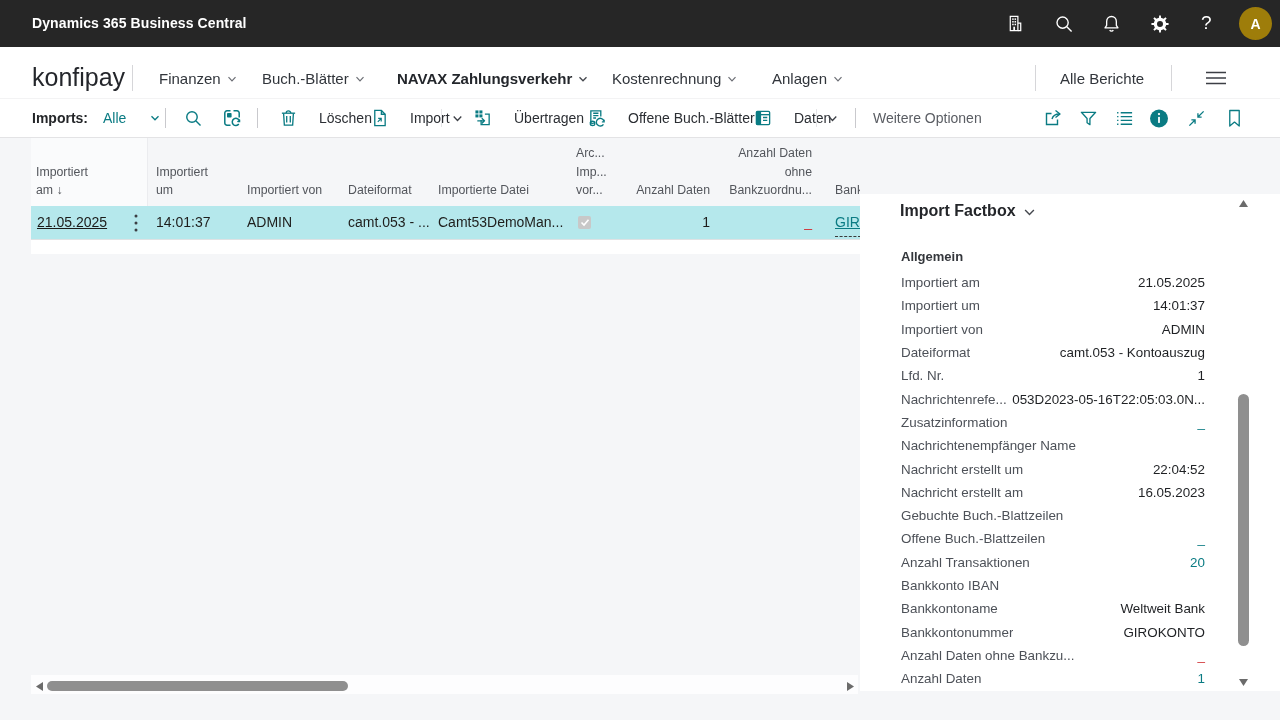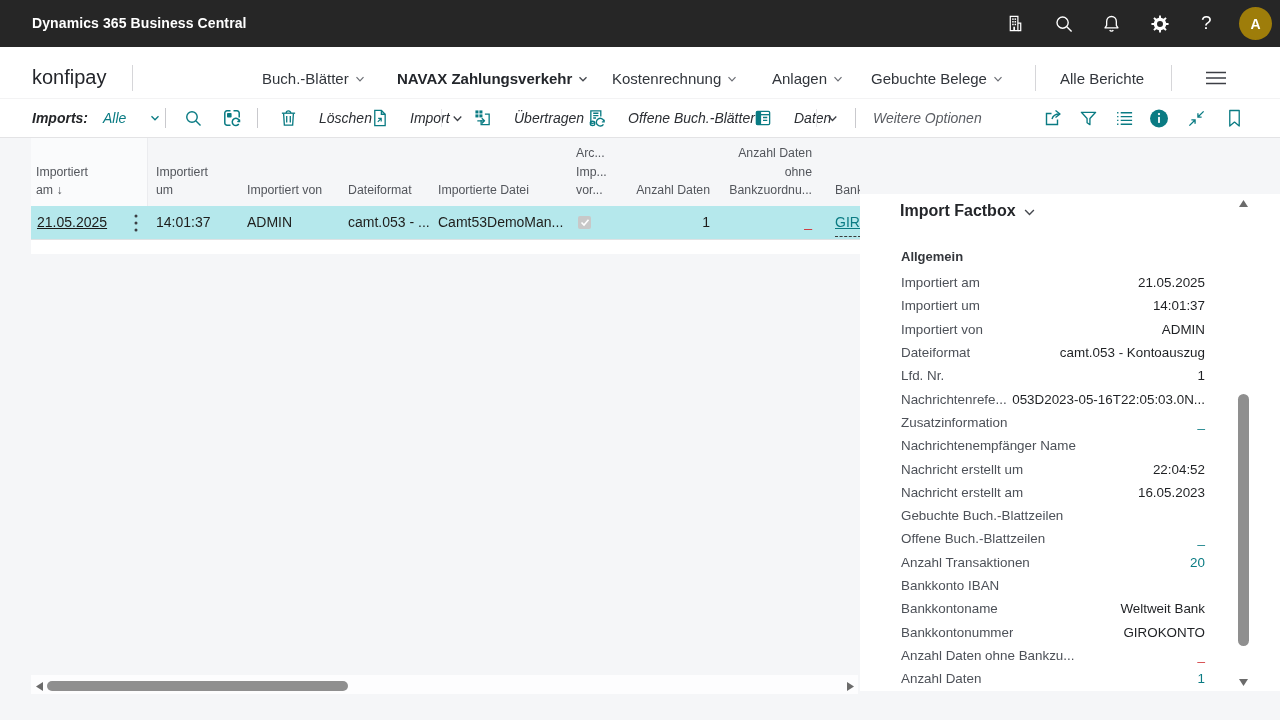--- a/index.html
+++ b/index.html
@@ -9,30 +9,30 @@
 
   
   .topbar { position:absolute; left:0; top:0; width:1280px; height:47px; background:#262626; }
   .brand { position:absolute; left:32px; top:0; height:47px; line-height:47px; color:#ffffff; font-size:14px; font-weight:bold; letter-spacing:.1px; }
   .tb-ic { position:absolute; top:13px; width:21px; height:21px; display:flex; align-items:center; justify-content:center; }
   .tb-help { position:absolute; top:0; height:47px; line-height:46px; color:#ffffff; font-size:19px; font-weight:400; }
   .avatar { position:absolute; left:1239px; top:7px; width:33px; height:33px; border-radius:50%; background:#9e7d0a; color:#fff; font-size:14px; font-weight:bold; display:flex; align-items:center; justify-content:center; }
 
   
   .navbar { position:absolute; left:0; top:47px; width:1280px; height:52px; background:#ffffff; border-bottom:1px solid #f3f3f4; }
-  .company { position:absolute; left:32px; top:5px; height:52px; line-height:50px; font-size:20px; color:#24262b; }
+  .company { position:absolute; left:32px; top:5px; height:52px; line-height:50px; font-size:25px; color:#24262b; }
   .nav-sep { position:absolute; top:18px; width:1px; height:26px; background:#d6d6d9; }
   .nav-item { position:absolute; top:5px; height:52px; display:flex; align-items:center; gap:5px; font-size:15px; color:#31353b; cursor:pointer; }
   .nav-item.active { font-weight:bold; color:#23262b; }
   .nav-item svg { margin-top:2px; }
   .hamburger { position:absolute; top:20px; width:26px; height:22px; display:flex; align-items:center; justify-content:center; }
 
   
   .actionbar { position:absolute; left:0; top:99px; width:1280px; height:39px; background:#ffffff; border-bottom:1px solid #e3e3e5; }
-  .ab { position:absolute; top:0; height:38px; display:flex; align-items:center;font-style:italic; }
+  .ab { position:absolute; top:0; height:38px; display:flex; align-items:center; }
   .ab-caption { font-size:14px; font-weight:bold; color:#242629; }
   .ab-filter { gap:23px; font-size:14px; color:#0a7b83; cursor:pointer; }
   .ab-sep { position:absolute; top:9px; width:1px; height:20px; background:#c9c9cd; }
   .ab-sep-lite { position:absolute; top:10px; width:1px; height:18px; background:#e4e4e7; }
   .ab-act { gap:22px; font-size:14px; color:#2b2e33; cursor:pointer; }
   .ab-more { font-size:14px; color:#5a5d63; cursor:pointer; }
   .ab-icon { position:absolute; top:9px; width:20px; height:20px; display:flex; align-items:center; justify-content:center; cursor:pointer; }
 
   
   .content { position:absolute; left:0; top:138px; width:1280px; height:582px; background:#f5f6f8; }
@@ -114,46 +114,46 @@
       </svg>
     </div>
     <div class="tb-help" style="left:1201px">?</div>
     <div class="avatar">A</div>
   </div>
 
   <div class="navbar">
     <div class="company">konfipay</div>
     <div class="nav-sep" style="left:132px"></div>
 
+    <div class="nav-item" style="left:159px">
+      <span>Finanzen</span>
+      <svg width="12" height="12" viewBox="0 0 12 12" fill="none" stroke="#6b6e74" stroke-width="1.2">
+          <path d="M2.5 4.2 L6 7.8 L9.5 4.2"></path>
+        </svg>
+    </div>
     <div class="nav-item" style="left:262px">
       <span>Buch.-Blätter</span>
       <svg width="12" height="12" viewBox="0 0 12 12" fill="none" stroke="#6b6e74" stroke-width="1.2">
           <path d="M2.5 4.2 L6 7.8 L9.5 4.2"></path>
         </svg>
     </div>
     <div class="nav-item active" style="left:397px">
       <span>NAVAX Zahlungsverkehr</span>
       <svg width="12" height="12" viewBox="0 0 12 12" fill="none" stroke="#45484e" stroke-width="1.3">
           <path d="M2.5 4.2 L6 7.8 L9.5 4.2"></path>
         </svg>
     </div>
     <div class="nav-item" style="left:612px">
       <span>Kostenrechnung</span>
       <svg width="12" height="12" viewBox="0 0 12 12" fill="none" stroke="#6b6e74" stroke-width="1.2">
           <path d="M2.5 4.2 L6 7.8 L9.5 4.2"></path>
         </svg>
     </div>
     <div class="nav-item" style="left:772px">
       <span>Anlagen</span>
-      <svg width="12" height="12" viewBox="0 0 12 12" fill="none" stroke="#6b6e74" stroke-width="1.2">
-          <path d="M2.5 4.2 L6 7.8 L9.5 4.2"></path>
-        </svg>
-    </div>
-    <div class="nav-item" style="left:871px">
-      <span>Gebuchte Belege</span>
       <svg width="12" height="12" viewBox="0 0 12 12" fill="none" stroke="#6b6e74" stroke-width="1.2">
           <path d="M2.5 4.2 L6 7.8 L9.5 4.2"></path>
         </svg>
     </div>
 
     <div class="nav-sep" style="left:1035px"></div>
     <div class="nav-item" style="left:1060px">
       <span>Alle Berichte</span>
     </div>
     <div class="nav-sep" style="left:1171px"></div>

